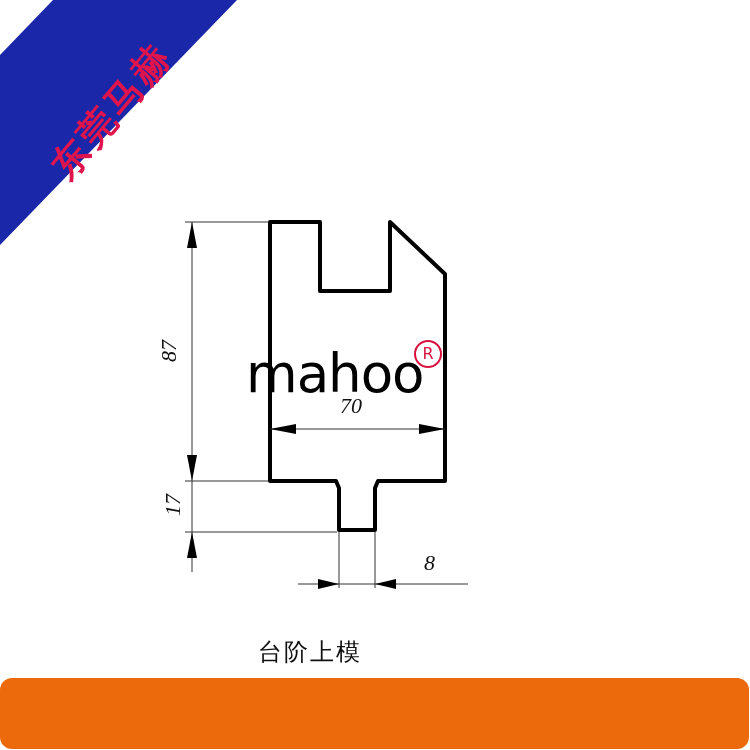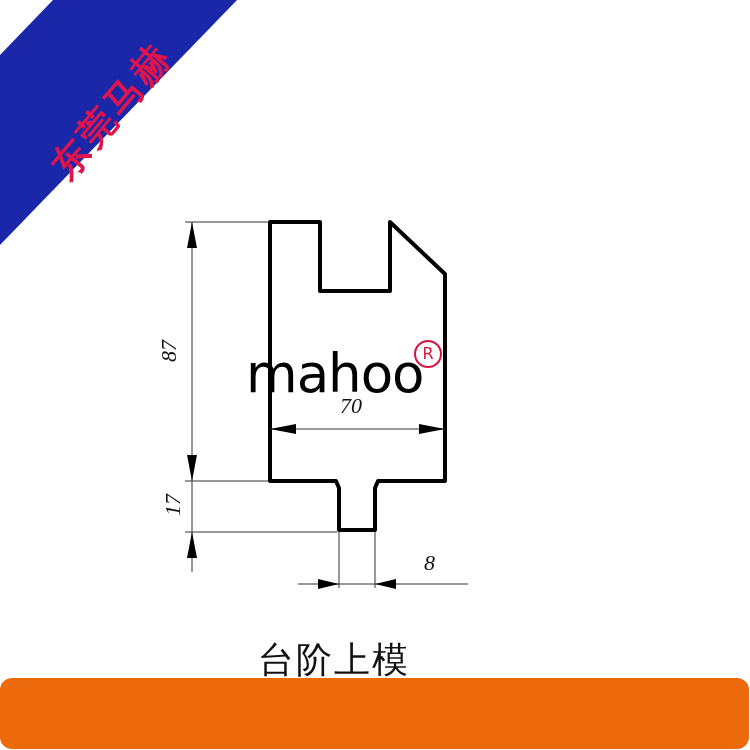--- a/index.html
+++ b/index.html
@@ -17,21 +17,21 @@
   .dim-87 { left:158px; top:338px; transform:rotate(-90deg); }
   .dim-17 { left:162px; top:492px; transform:rotate(-90deg); }
   .dim-60 { left:340px; top:393px; }
   .dim-13 { left:424px; top:550px; }
   .brand { position:absolute; left:246px; top:347px; color:#000000; font-size:53px;
            font-family:"DejaVu Sans", sans-serif; letter-spacing:-1px; line-height:1; }
   .reg { position:absolute; left:414px; top:340px; width:24px; height:24px; border:2px solid #d8123f;
          border-radius:50%; color:#d8123f; font-size:16px; text-align:center; line-height:24px;
          font-family:"DejaVu Sans", sans-serif; }
   .caption { position:absolute; left:258px; top:636px; font-family:"DejaVu Serif", serif;
-             font-size:36px; color:#111; letter-spacing:2px; }
+             font-size:24px; color:#111; letter-spacing:2px; }
   .footer-bar { position:absolute; left:0; top:678px; width:749px; height:71px; background:#ec6a0b;
                 border-radius:12px; }
 </style>
 </head>
 <body>
 
 <div class="banner">
   <svg width="250" height="250">
     <polygon points="53,0 237,0 0,245 0,55" fill="#1a27a8"></polygon>
   </svg>

